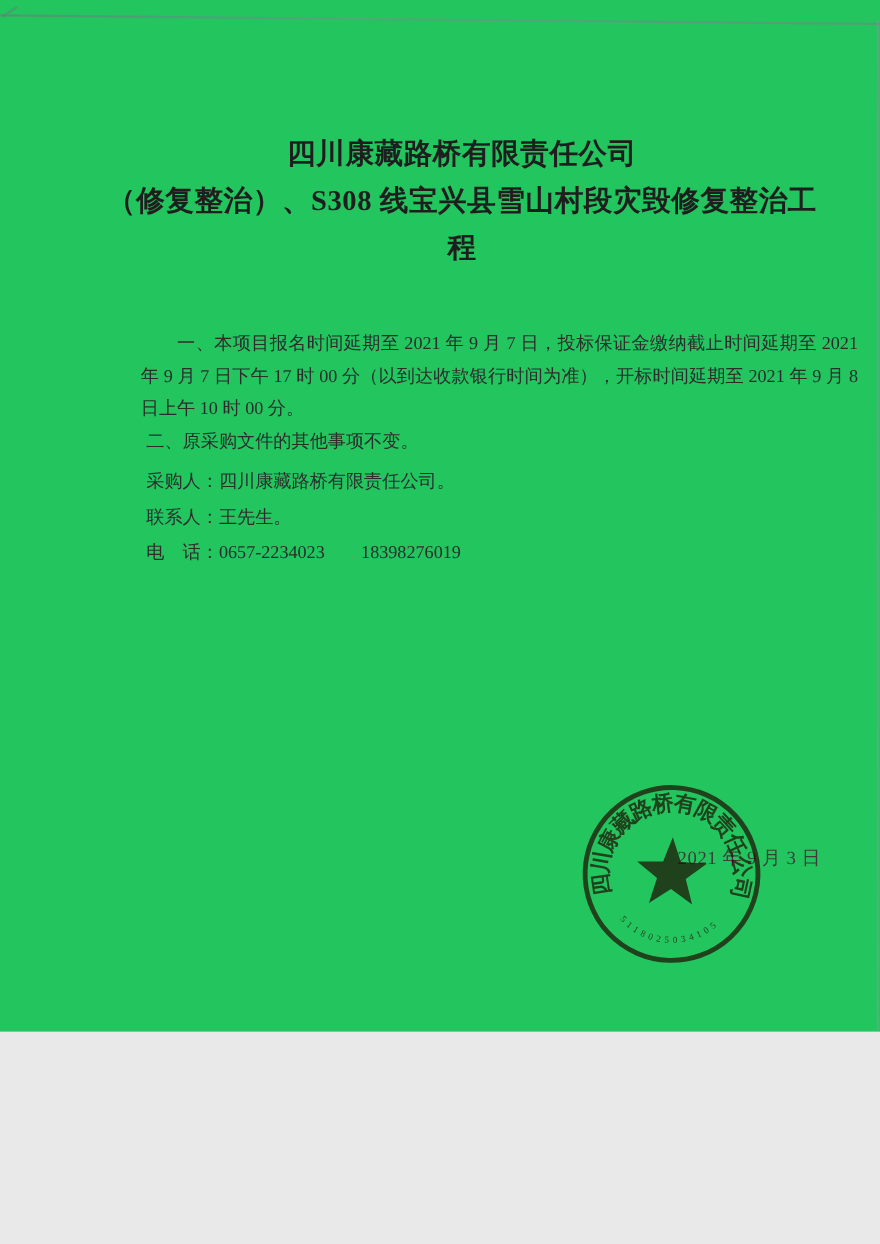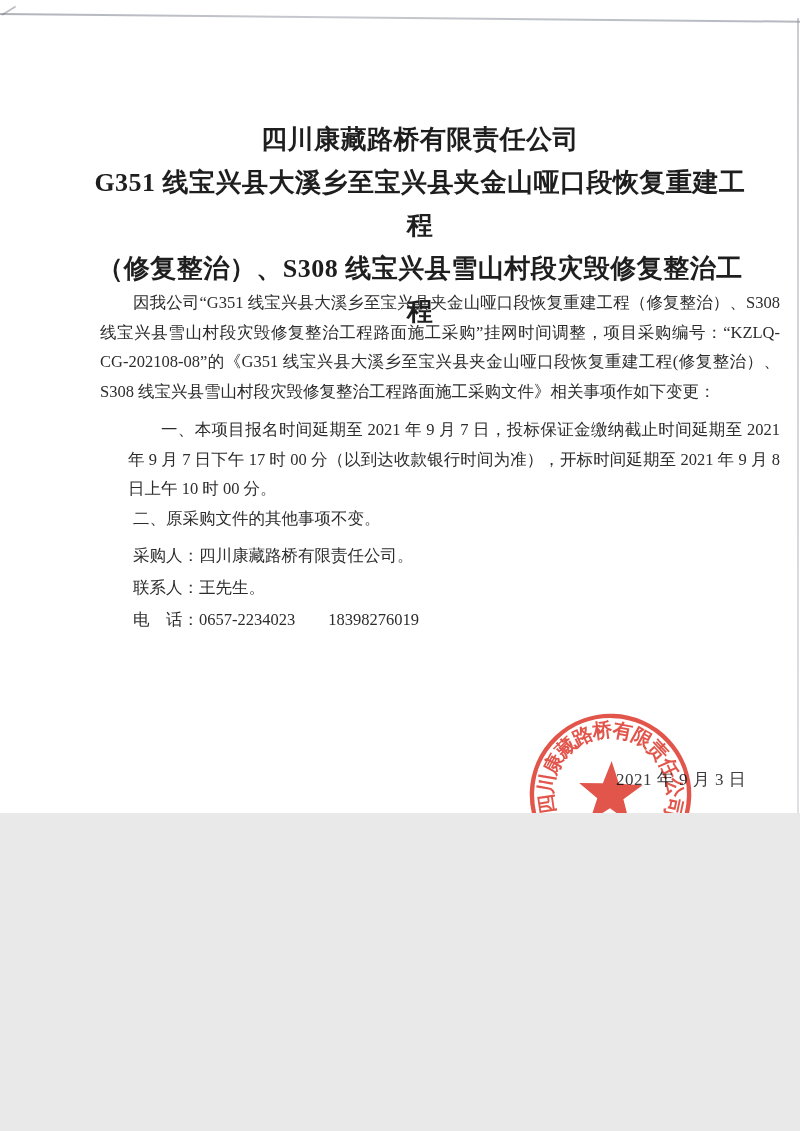--- a/index.html
+++ b/index.html
@@ -1,20 +1,20 @@
 <!DOCTYPE html>
 <html><head>
 <meta charset="utf-8">
 <style>
   html,body{margin:0;padding:0;background:#e9e9e9;}
   .page{
     position:relative;
-    width:800px;height:813px;
+    width:800px;height:938px;
     margin:0 auto;
-    background:#ffffff;
+    background:#22c55e;
     overflow:hidden;
     font-family:"Liberation Serif","DejaVu Serif",serif;
     color:#2c2c2c;
   }
   
   .scan-top{
     position:absolute;top:13px;left:-6px;width:812px;height:2px;
     background:linear-gradient(to right,rgba(110,116,128,.55),rgba(130,136,148,.45) 40%,rgba(120,126,138,.55));
     transform:rotate(0.55deg);transform-origin:left center;border-radius:2px;
   }
@@ -58,26 +58,24 @@
 <body>
 
 <div class="page">
 
   <div class="scan-top"></div>
   <div class="scan-corner"></div>
   <div class="scan-right"></div>
 
   <div class="doc-title">
     <div>四川康藏路桥有限责任公司</div>
-    <div>G351 线宝兴县大溪乡至宝兴县夹金山哑口段恢复重建工程</div>
     <div>（修复整治）、S308 线宝兴县雪山村段灾毁修复整治工程</div>
   </div>
 
   <div class="doc-body">
-    <p class="para item-0">因我公司“G351 线宝兴县大溪乡至宝兴县夹金山哑口段恢复重建工程（修复整治）、S308 线宝兴县雪山村段灾毁修复整治工程路面施工采购”挂网时间调整，项目采购编号：“KZLQ-CG-202108-08”的《G351 线宝兴县大溪乡至宝兴县夹金山哑口段恢复重建工程(修复整治）、S308 线宝兴县雪山村段灾毁修复整治工程路面施工采购文件》相关事项作如下变更：</p>
     <p class="para item-1">一、本项目报名时间延期至 2021 年 9 月 7 日，投标保证金缴纳截止时间延期至 2021 年 9 月 7 日下午 17 时 00 分（以到达收款银行时间为准），开标时间延期至 2021 年 9 月 8 日上午 10 时 00 分。</p>
     <p class="para item-2">二、原采购文件的其他事项不变。</p>
 
     <div class="contact">
       <div class="row"><span>采购人：</span><span>四川康藏路桥有限责任公司。</span></div>
       <div class="row"><span>联系人：</span><span>王先生。</span></div>
       <div class="row"><span>电　话：</span><span>0657-2234023　　18398276019</span></div>
     </div>
   </div>
 

